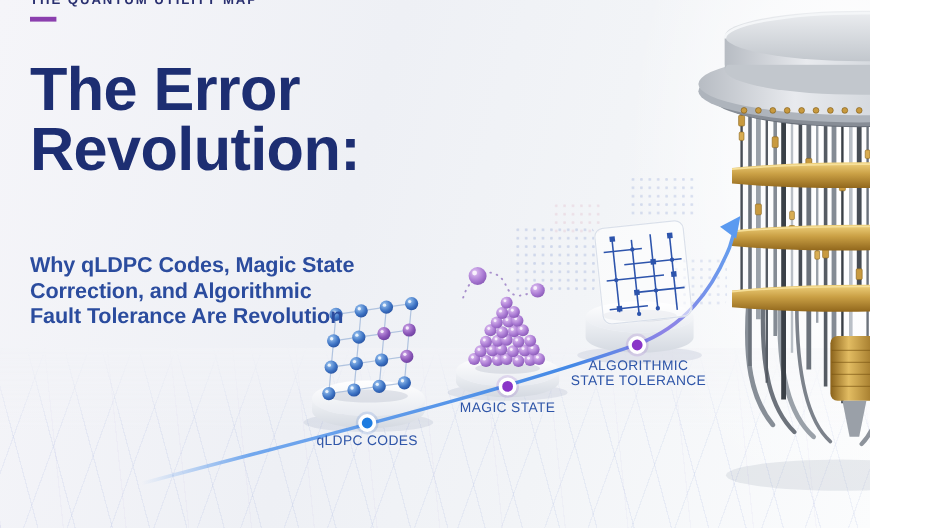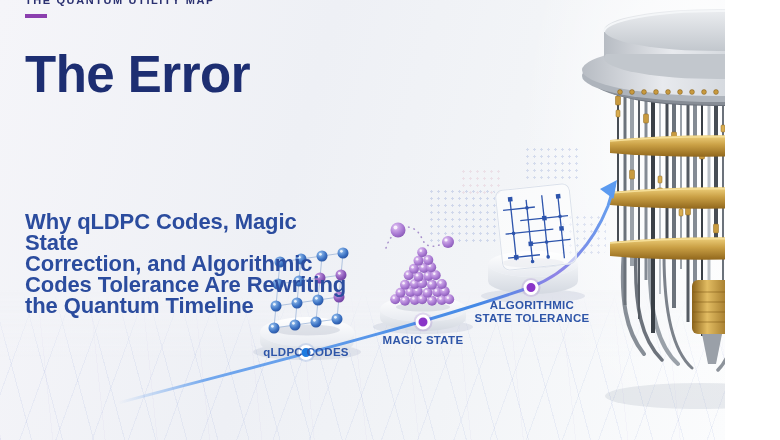--- a/index.html
+++ b/index.html
@@ -34,27 +34,27 @@
     font-size:11px;font-weight:700;letter-spacing:1.6px;color:#2a3070;
   }
   .brand-dash{position:absolute;left:25px;top:14px;width:22px;height:3.5px;background:#8b3fae;}
   .headline{
     position:absolute;left:25px;top:50px;width:330px;
     font-size:51px;line-height:50px;font-weight:700;color:#1d2e72;letter-spacing:-.5px;
   }
   .headline span{display:block;}
   .subtitle{
     position:absolute;left:25px;top:211px;width:330px;
-    font-size:22px;line-height:21px;font-weight:600;color:#2b4c9e;letter-spacing:-.1px;
+    font-size:18px;line-height:21px;font-weight:600;color:#2b4c9e;letter-spacing:-.1px;
   }
   .subtitle span{display:block;}
   
   .stage-label{position:absolute;width:160px;text-align:center;
-    font-size:11.5px;line-height:13px;font-weight:700;letter-spacing:.3px;color:#2e55a8;}
-  .lbl1{left:226px;top:346px;}
+    font-size:11.5px;line-height:13px;font-weight:400;letter-spacing:.3px;color:#2e55a8;}
+  .lbl1{left:226px;top:362px;}
   .lbl2{left:343px;top:334px;}
   .lbl3{left:452px;top:299px;}
   svg{position:absolute;left:0;top:0;}
   #machine-svg{left:580px;top:0;}
 </style>
 </head>
 <body>
 
 <div class="stage">
 
@@ -404,27 +404,27 @@
       <circle cx="531" cy="287.5" r="9.5" fill="rgba(120,50,190,.14)"></circle>
       <circle cx="531" cy="287.5" r="6" fill="#8a35c8" stroke="#ffffff" stroke-width="3"></circle>
     </g>
   </svg>
 
   <div class="brand">THE QUANTUM UTILITY MAP</div>
   <div class="brand-dash"></div>
 
   <h1 class="headline" style="margin:0">
     <span>The Error</span>
+    <span>Revolution:</span>
   </h1>
 
   <p class="subtitle" style="margin:0">
     <span>Why qLDPC Codes, Magic State</span>
     <span>Correction, and Algorithmic</span>
-    <span>Codes Tolerance Are Rewriting</span>
-    <span>the Quantum Timeline</span>
+    <span>Fault Tolerance Are Revolution</span>
   </p>
 
   <div class="stage-label lbl1">
     <div>qLDPC CODES</div>
   </div>
   <div class="stage-label lbl2">
     <div>MAGIC STATE</div>
   </div>
   <div class="stage-label lbl3">
     <div>ALGORITHMIC</div>

